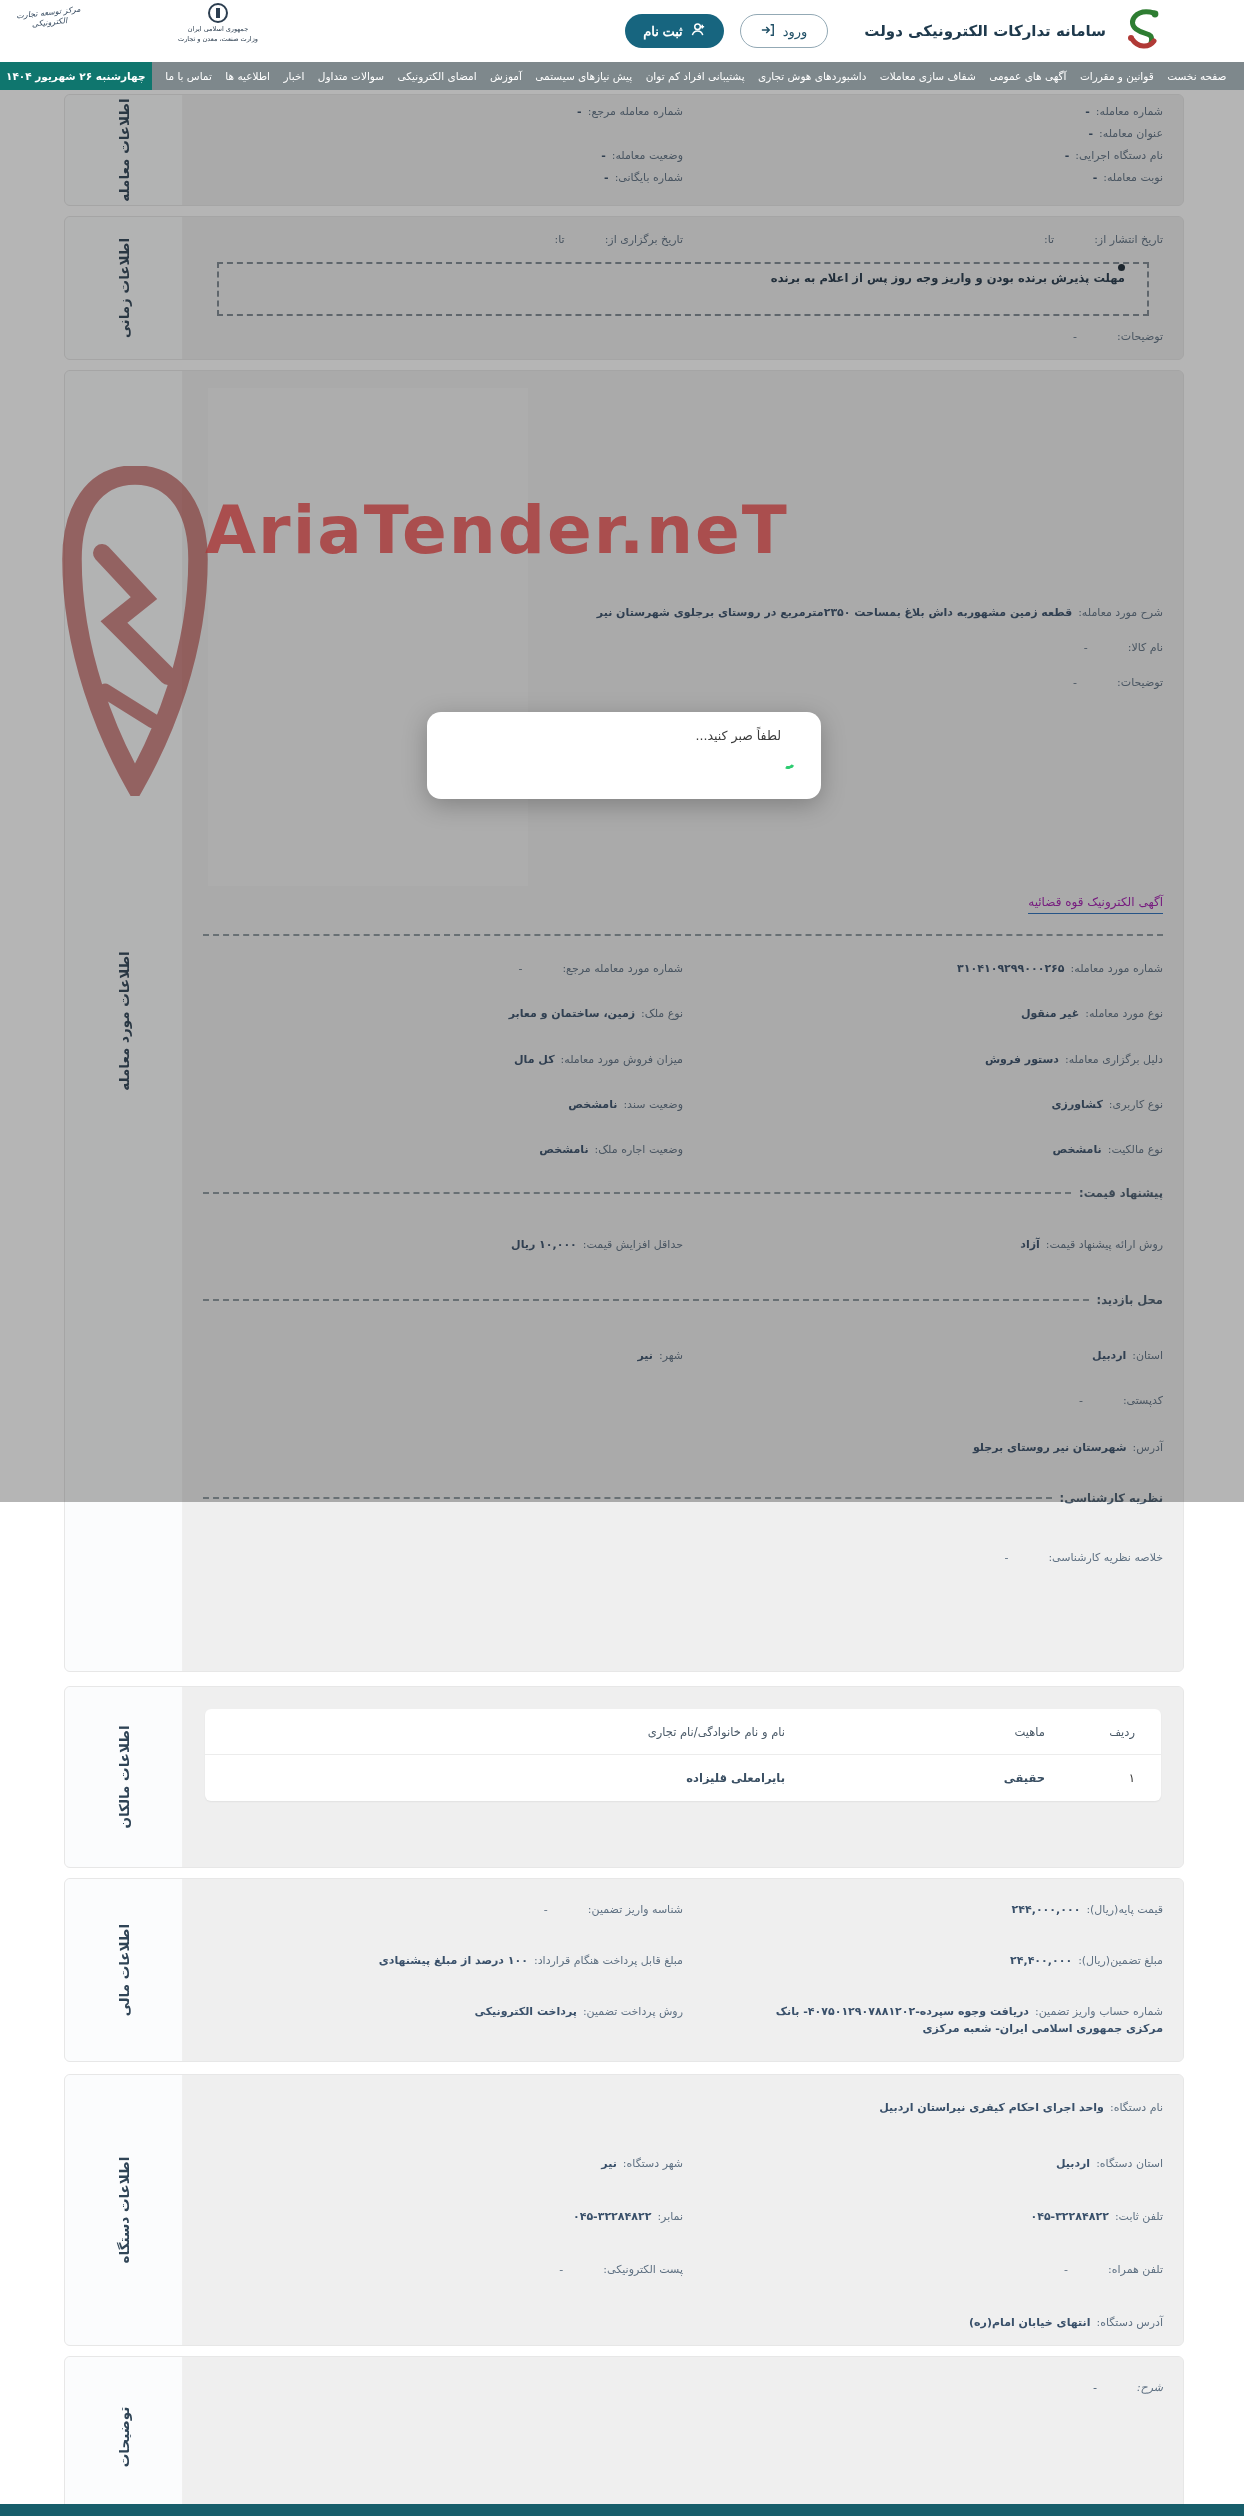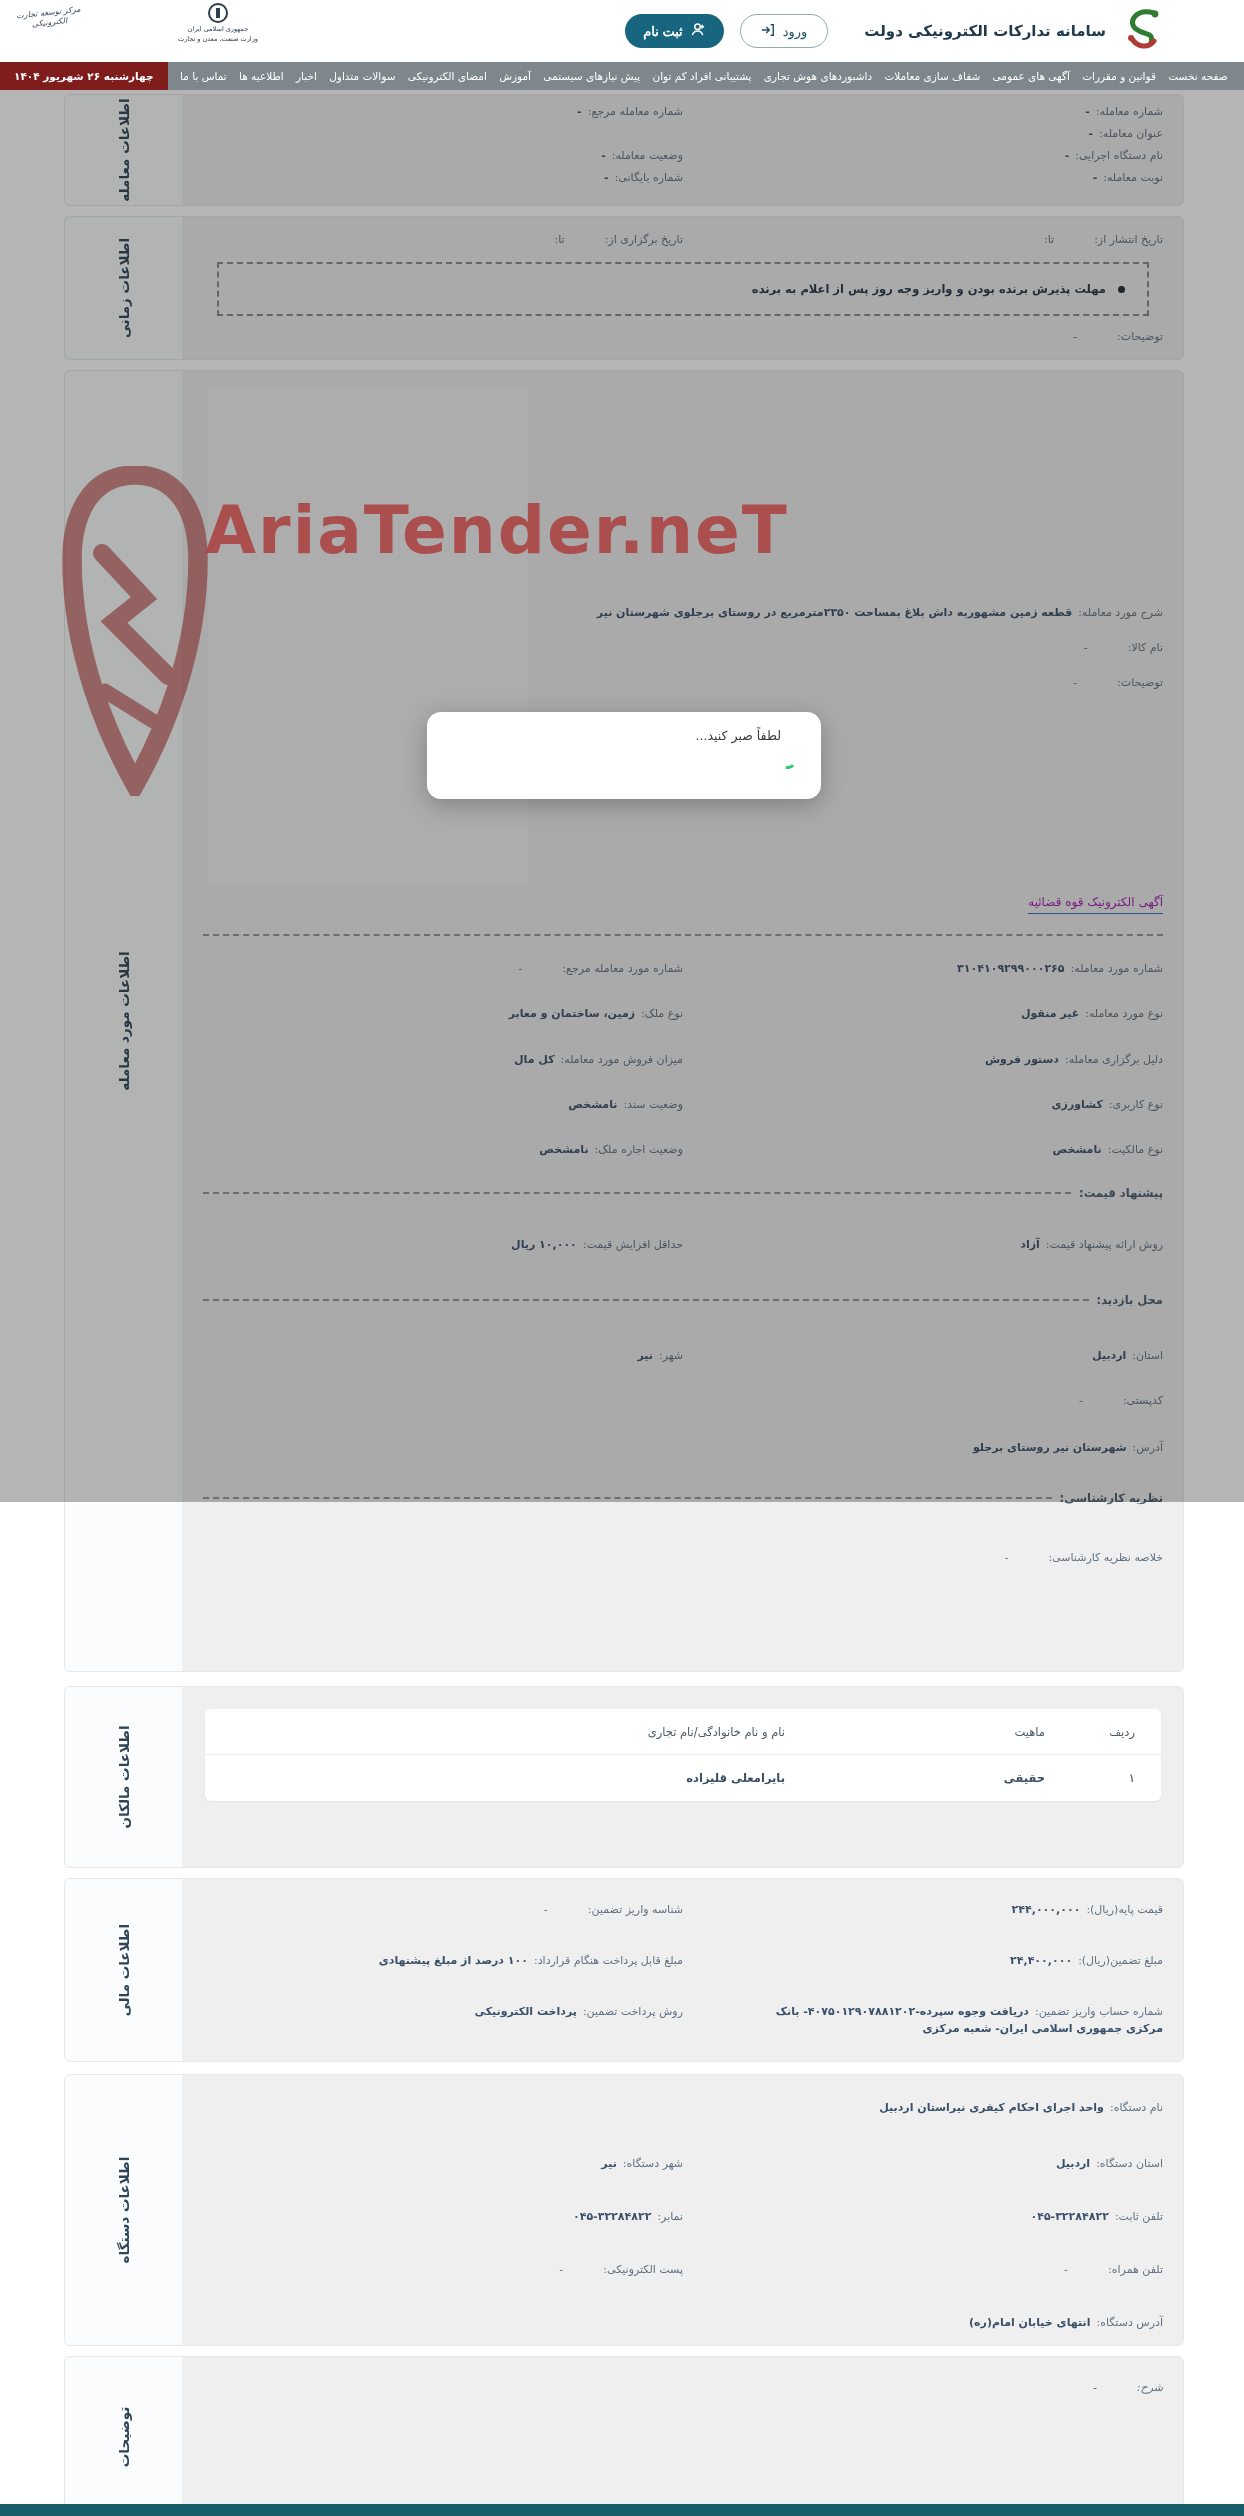--- a/index.html
+++ b/index.html
@@ -21,38 +21,38 @@
   .gov-cluster { position:absolute; left:168px; top:3px; width:100px; text-align:center; }
   .emblem { width:20px; height:20px; margin:0 auto 2px auto; border-radius:50%;
     border:2px solid #2c3e50; position:relative; }
   .emblem::after { content:""; position:absolute; left:6px; top:3px; width:4px; height:10px; background:#2c3e50; }
   .gov-line { font-size:6.5px; color:#2c3e50; line-height:1.5; }
   
   .topnav { position:absolute; top:62px; right:0; left:0; height:28px; background:#7e888c;
     display:flex; align-items:stretch; z-index:10; }
   .nav-items { flex:1; display:flex; justify-content:space-evenly; align-items:center; padding-right:4px; }
   .nav-item { color:#ffffff; font-size:10.5px; white-space:nowrap; cursor:pointer; }
-  .nav-date { background:#7f1d1d; color:#fff; font-size:10.5px; font-weight:700;
-    display:flex; align-items:center; padding:0 14px; white-space:nowrap; }
+  .nav-date { background:#0f766e; color:#fff; font-size:10.5px; font-weight:700;
+    display:flex; align-items:center; padding:0 6px; white-space:nowrap; }
   
   .main { position:absolute; top:90px; right:60px; width:1120px; padding-top:4px; }
   .card { display:flex; flex-direction:row; border:1px solid #e7e7e7; border-radius:6px;
     overflow:hidden; margin-bottom:10px; background:#efefef; }
   .ccontent { flex:1; background:#efefef; padding:8px 20px 14px 20px; position:relative; }
   .vcol { width:118px; background:#fbfcfd; position:relative; border-right:1px solid #f0f0f0; overflow:hidden; }
   .vlabel { position:absolute; top:50%; left:50%; transform:translate(-50%,-50%) rotate(-90deg);
     white-space:nowrap; font-size:13.5px; font-weight:700; color:#2f4456; letter-spacing:.5px; }
   .frow { display:grid; grid-template-columns:1fr 1fr; margin-bottom:28px; }
   .frow.tight { margin-bottom:5px; }
   .cell { font-size:11px; line-height:1.55; color:#5f7183; }
   .lbl { color:#5f7183; margin-left:6px; }
   .val { color:#39506a; font-weight:700; }
   .val.plain { font-weight:400; color:#5f7183; margin-right:34px; }
   .banner { margin:14px 14px 12px 14px; border:2px dashed #7f8a92; height:54px;
-    display:flex; align-items:center; padding:0 22px; }
+    display:flex; padding:0 22px;flex-direction:column; }
   .dot { width:7px; height:7px; border-radius:50%; background:#1d2b36; margin-left:12px; flex:0 0 auto; }
   .banner-text { font-size:11.5px; font-weight:700; color:#25384a; }
   .divline { display:flex; align-items:center; }
   .divline .dlbl { font-size:11.5px; font-weight:700; color:#4a5d6f; margin-left:8px; white-space:nowrap; }
   .dash { flex:1; border-top:2px dashed #8d989f; }
   .dashfull { border-top:2px dashed #8d989f; margin-top:20px; }
   .link-a { display:inline-block; color:#a21caf; font-size:12px; border-bottom:1.5px solid #2a6fbb;
     padding-bottom:4px; cursor:pointer; }
   
   .img-ph { position:absolute; left:25px; top:17px; width:320px; height:498px; background:#f3f3f3; }

